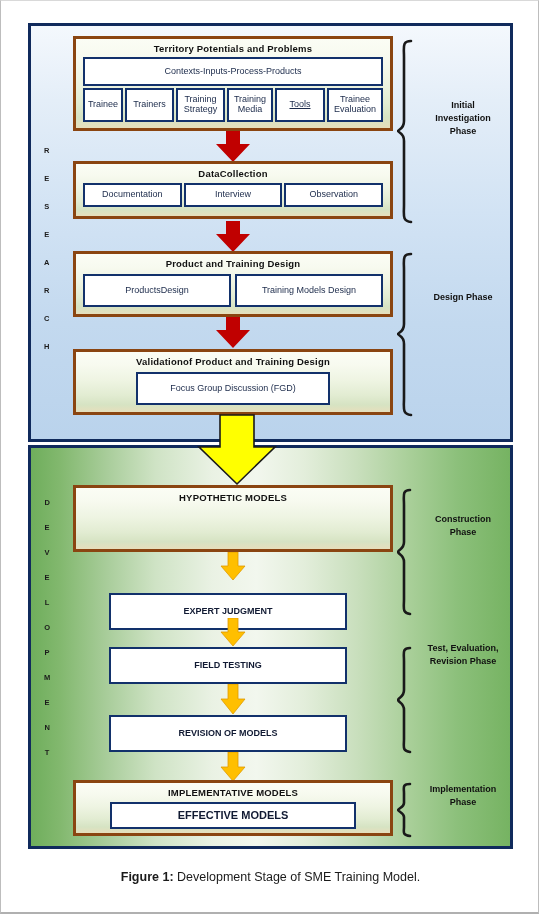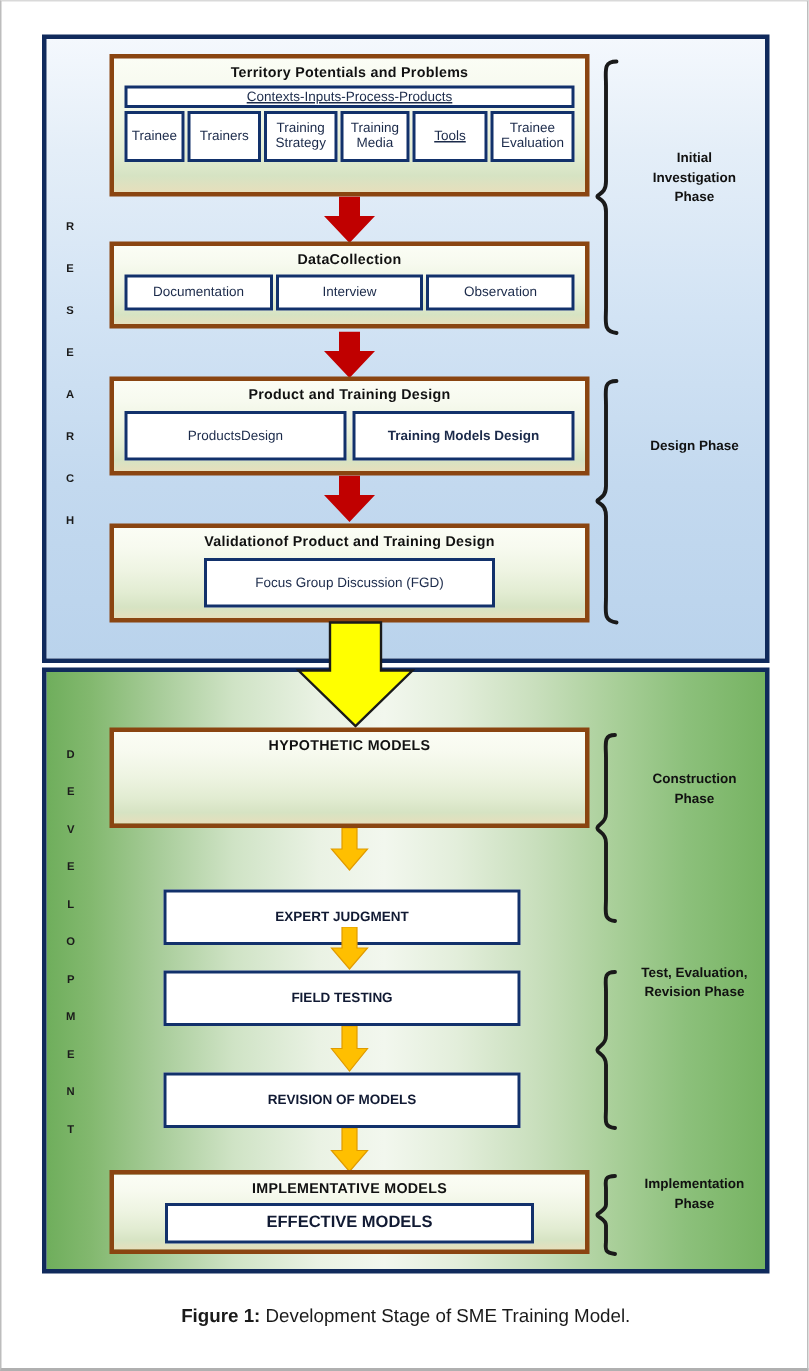--- a/index.html
+++ b/index.html
@@ -98,21 +98,21 @@
     <span>S</span>
     <span>E</span>
     <span>A</span>
     <span>R</span>
     <span>C</span>
     <span>H</span>
   </div>
 
   <div class="brownbox" style="left:72px;top:35px;width:320px;height:95px;">
     <div class="bb-title">Territory Potentials and Problems</div>
-    <div class="navybox" style="margin:0 7px;height:15px;text-decoration:underline;">
+    <div class="navybox" style="margin:0 7px;height:29px;">
       <span>Contexts-Inputs-Process-Products</span>
     </div>
     <div style="display:flex;margin:2px 7px 0 7px;height:34px;gap:0;">
       <div class="navybox" style="flex:0 0 40px;padding:0 1px;">
         <span>Trainee</span>
         </div>
       <div class="navybox" style="flex:0 0 49px;margin-left:2px;">
         <span>Trainers</span>
         </div>
       <div class="navybox" style="flex:0 0 49px;margin-left:2px;">
@@ -156,21 +156,21 @@
       <polygon points="11,0 25,0 25,13 35,13 18,31 1,13 11,13" fill="#c00000"></polygon>
     </svg>
   </div>
 
   <div class="brownbox" style="left:72px;top:250px;width:320px;height:66px;">
     <div class="bb-title">Product and Training Design</div>
     <div style="display:flex;margin:2px 7px 0 7px;height:33px;">
       <div class="navybox" style="flex:1;">
         <span>ProductsDesign</span>
         </div>
-      <div class="navybox" style="flex:1;margin-left:4px;font-weight:bold;">
+      <div class="navybox" style="flex:1;margin-left:4px;">
         <span>Training Models Design</span>
         </div>
     </div>
   </div>
 
   <div class="arrow red" style="left:214px;top:316px;">
     <svg width="36" height="32" viewBox="0 0 36 32">
       <polygon points="11,0 25,0 25,13 35,13 18,31 1,13 11,13" fill="#c00000"></polygon>
     </svg>
   </div>

